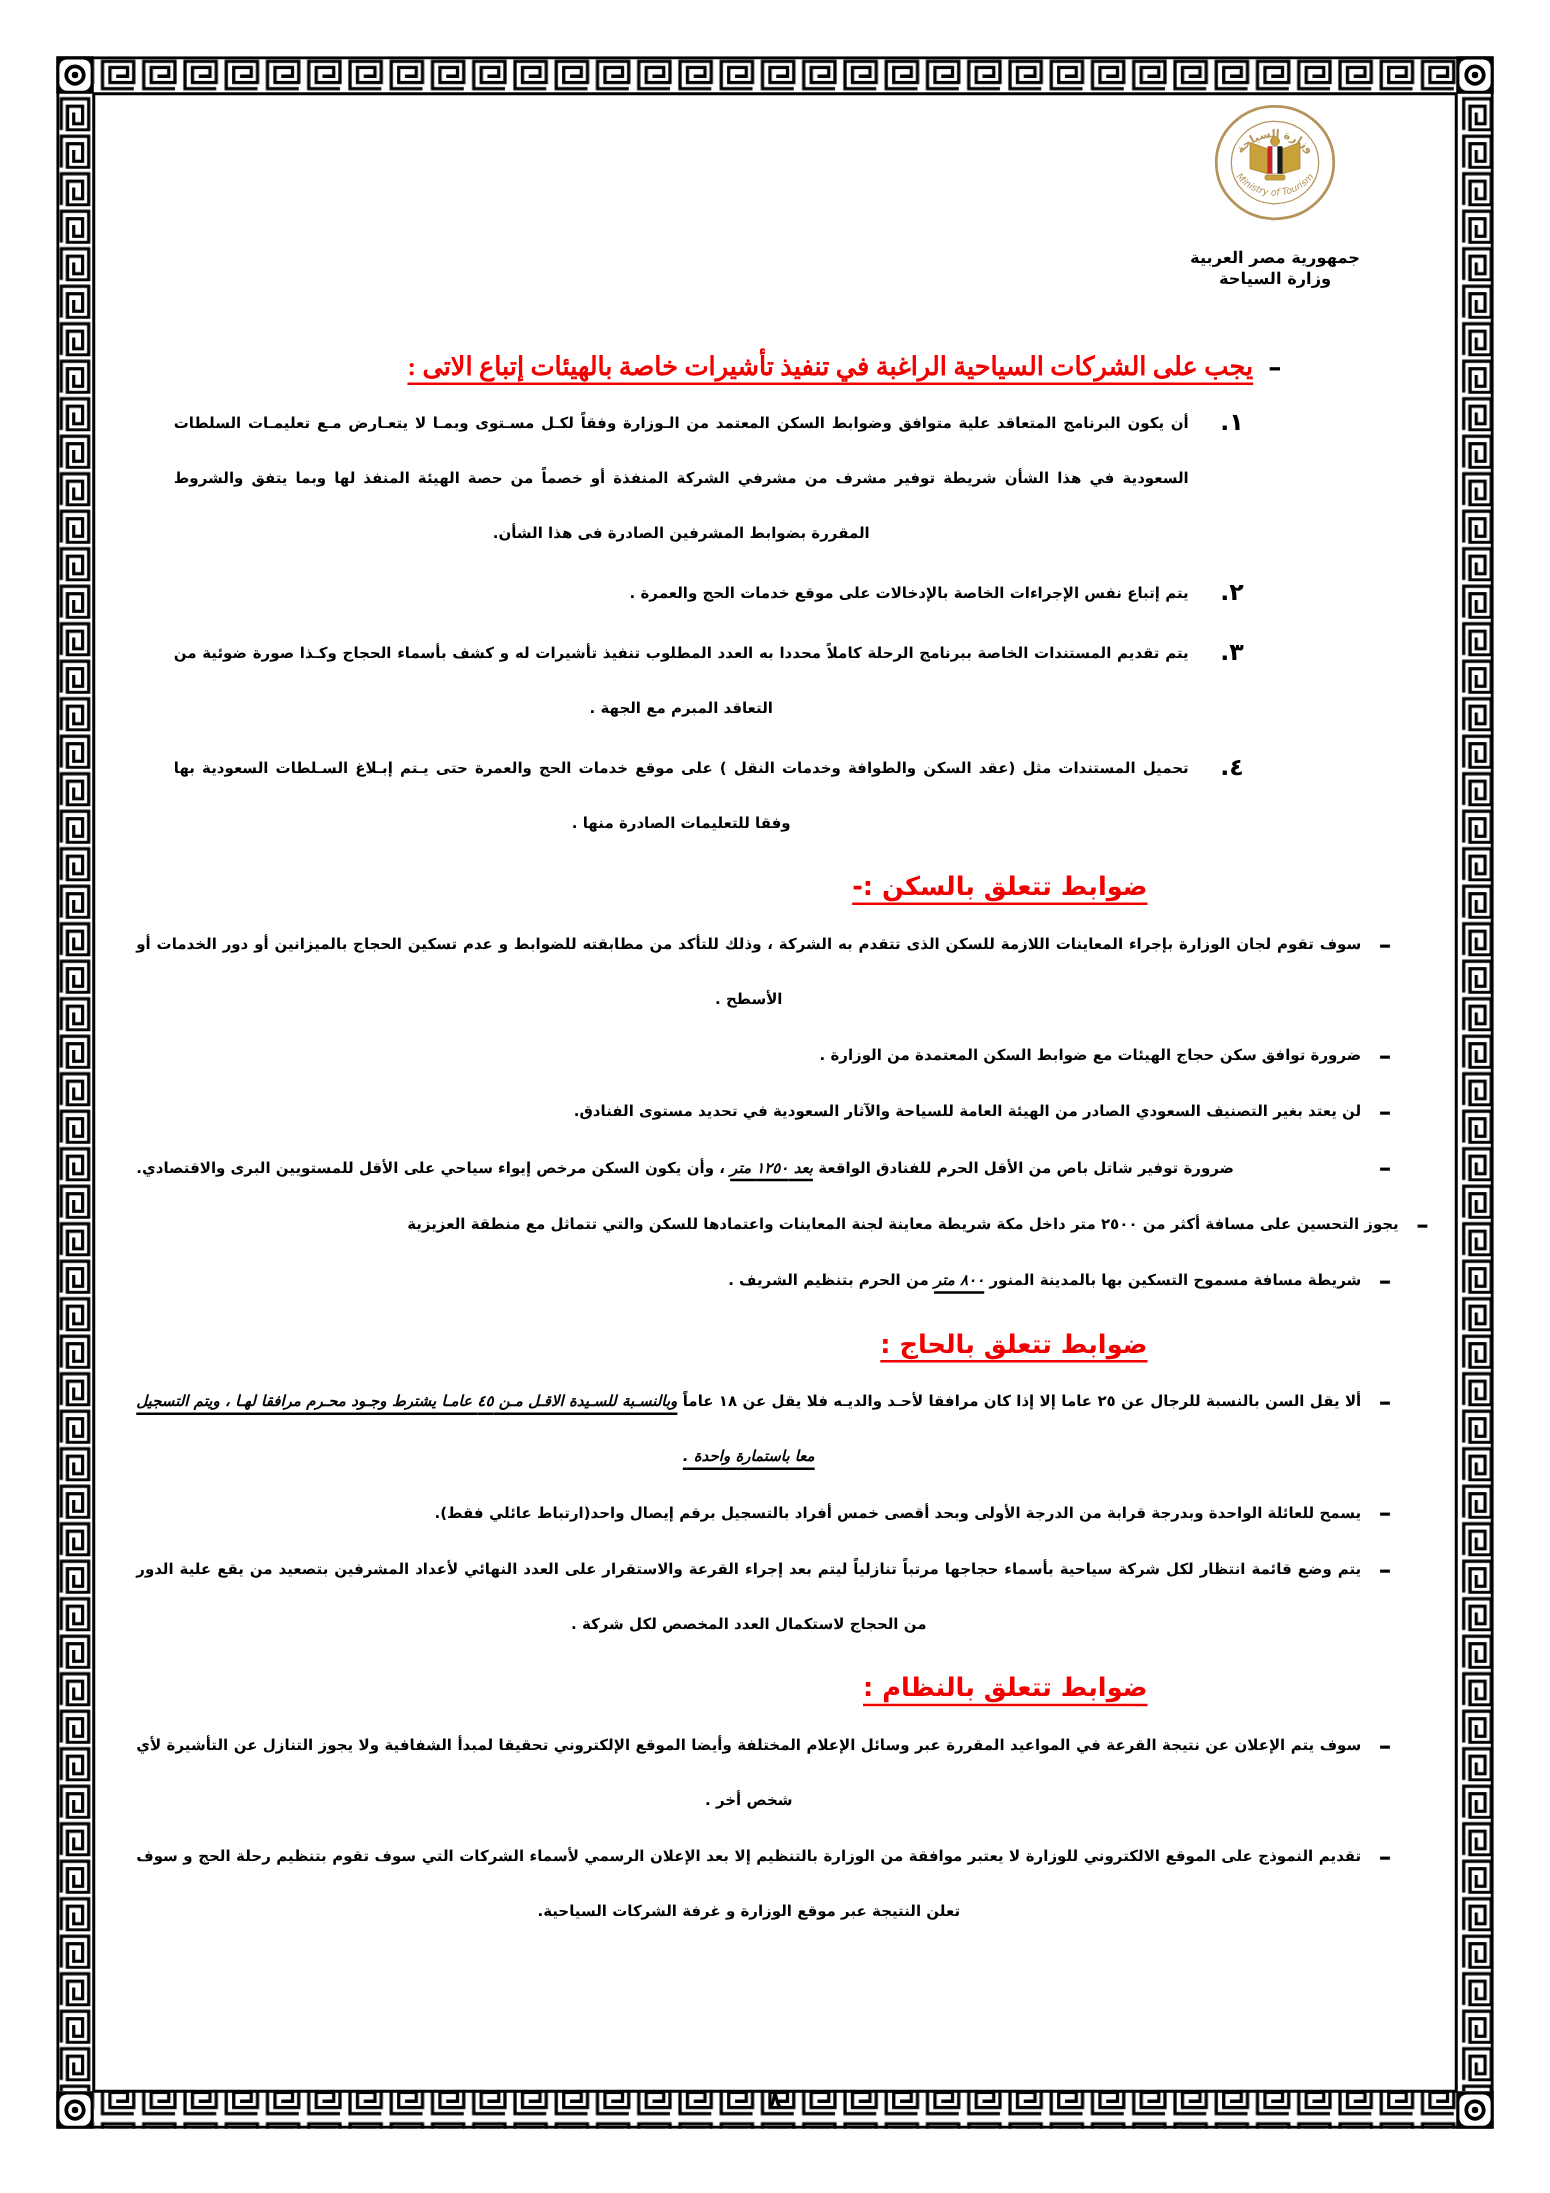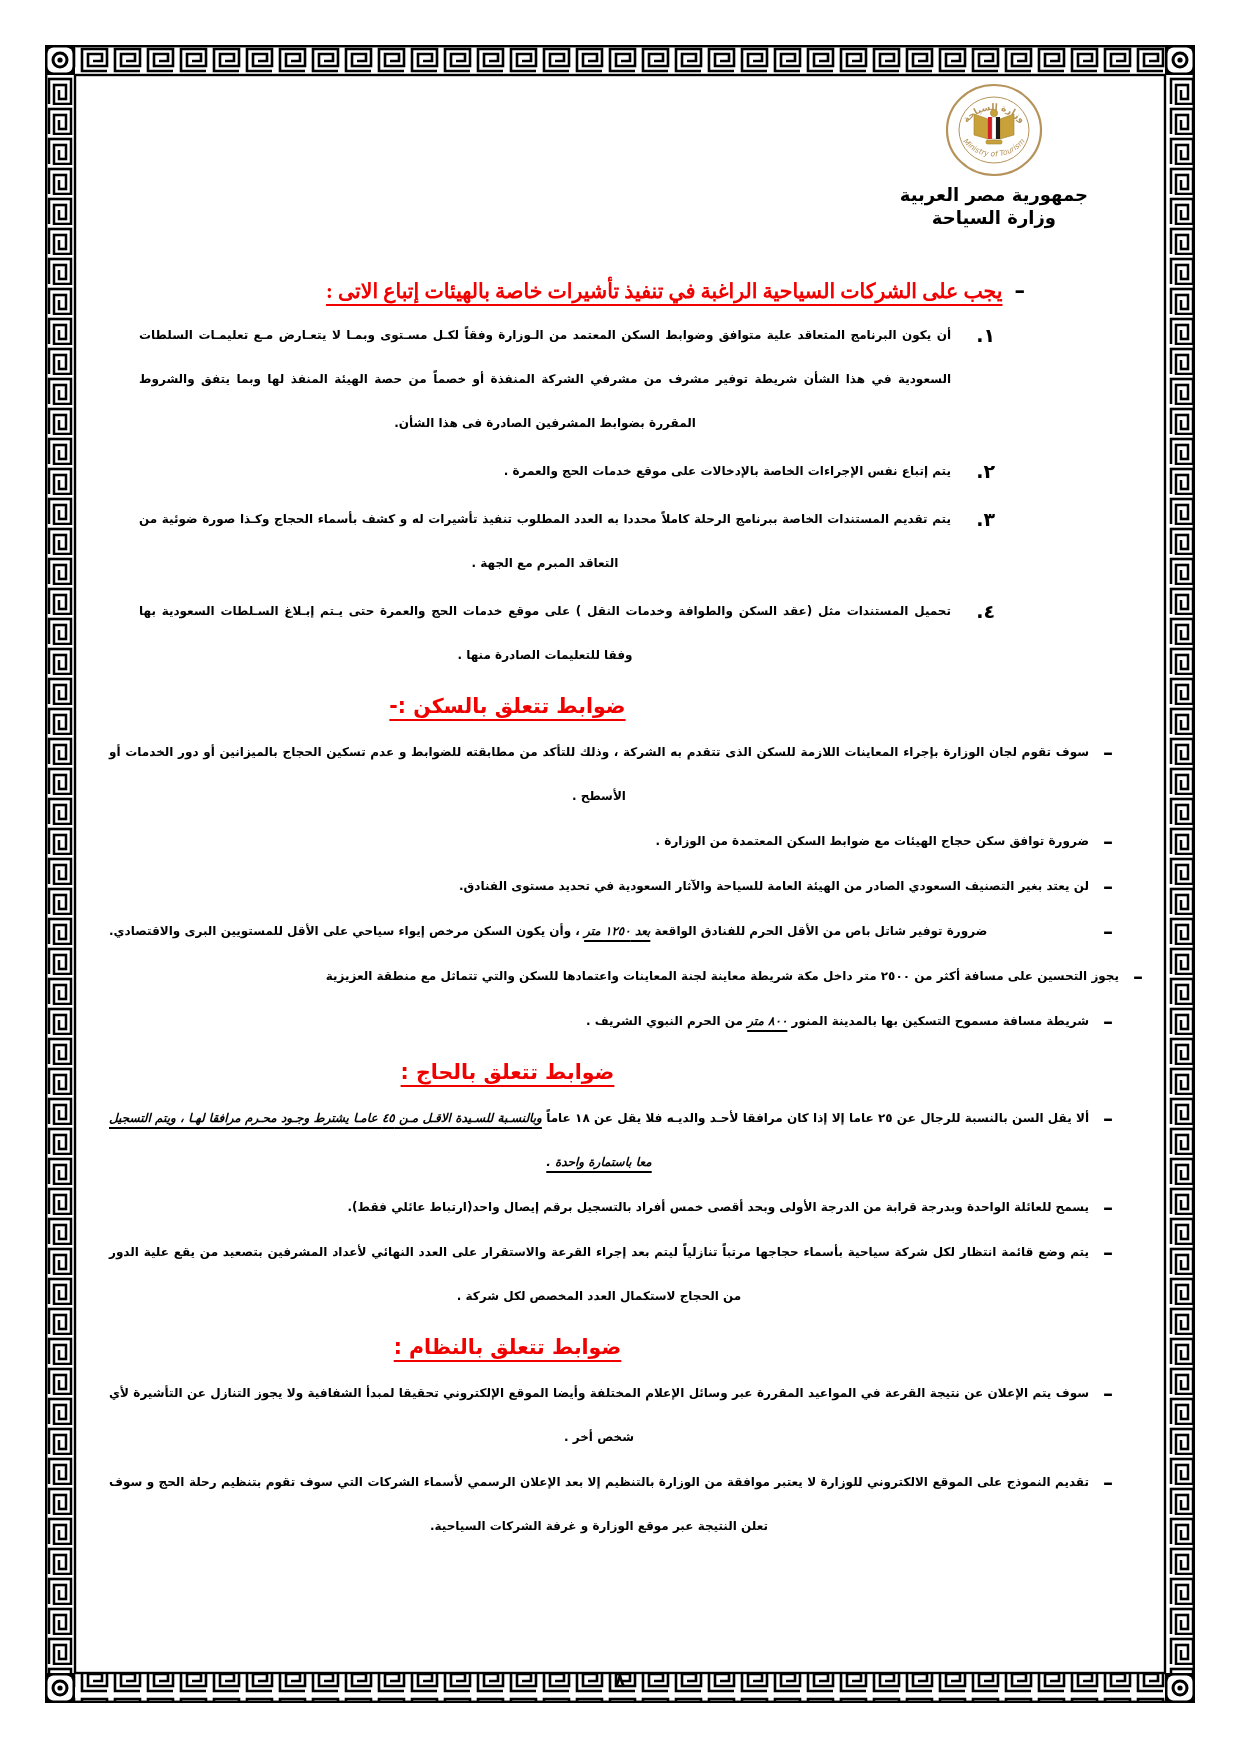--- a/index.html
+++ b/index.html
@@ -11,39 +11,39 @@
   .page{position:absolute;inset:0;}
   
   .frame{position:absolute;left:45px;top:45px;width:1150px;height:1658px;}
   
   .content{
     position:absolute;left:45px;top:45px;width:1150px;height:1658px;
     box-sizing:border-box;padding:36px 52px 0 52px;
   }
   header{display:flex;justify-content:flex-start;margin:2px 55px 0 0;}
   .org-block{display:flex;flex-direction:column;align-items:center;}
-  .org-lines{text-align:center;font-weight:bold;font-size:18px;line-height:1.3;margin-top:4px;}
+  .org-lines{text-align:center;font-weight:bold;font-size:13px;line-height:1.3;margin-top:20px;}
   .intro-head{display:flex;gap:12px;align-items:flex-start;margin:46px 118px 6px 0;}
   .intro-dash{font-weight:bold;font-size:21px;line-height:1.5;}
   h1.intro-title{
     margin:0;color:#f10000;font-size:20.5px;font-weight:bold;line-height:1.5;
     text-decoration:underline;text-decoration-thickness:2px;text-underline-offset:6px;font-family:Liberation Serif, serif;
   }
   .num-item{display:flex;gap:16px;margin:4px 148px 4px 42px;}
   .num{min-width:28px;font-weight:bold;font-size:19px;line-height:44px;}
   .ptext{
     flex:1;font-size:12px;font-weight:bold;line-height:44px;
     text-align:justify;
   }
   .last-center{text-align-last:center;}
   .last-left{text-align-last:left;}
   .sec-title{
     color:#f10000;font-size:20.5px;font-weight:bold;line-height:1.5;
     margin:14px 225px 8px 0;
-    text-decoration:underline;text-decoration-thickness:2px;text-underline-offset:6px;text-align:center;
+    text-decoration:underline;text-decoration-thickness:2px;text-underline-offset:6px;
   }
   .bullet{display:flex;gap:14px;margin:1px 30px 1px 12px;}
   .bullet.wide{margin-right:0;margin-left:-16px;}
   .dash{font-weight:bold;font-size:20px;line-height:44px;}
   .u{text-decoration:underline;text-decoration-thickness:1.6px;text-underline-offset:5px;font-style:italic;}
   .pagenum{
     position:absolute;bottom:14px;left:0;right:0;text-align:center;
     font-size:16px;font-weight:bold;
   }
 </style>
@@ -175,21 +175,21 @@
           <div class="bullet">
             <span class="dash">–</span>
             <div class="ptext last-left"><span>ضرورة توفير شاتل باص من الأقل الحرم للفنادق الواقعة </span><span class="u">بعد ١٢٥٠ متر</span><span> ، وأن يكون السكن مرخص إيواء سياحي على الأقل للمستويين البرى والاقتصادي.</span></div>
           </div>
           <div class="bullet wide">
             <span class="dash">–</span>
             <div class="ptext"><span>يجوز التحسين على مسافة أكثر من ٢٥٠٠ متر داخل مكة شريطة معاينة لجنة المعاينات واعتمادها للسكن والتي تتماثل مع منطقة العزيزية</span></div>
           </div>
           <div class="bullet">
             <span class="dash">–</span>
-            <div class="ptext"><span>شريطة مسافة مسموح التسكين بها بالمدينة المنور </span><span class="u">٨٠٠ متر</span><span> من الحرم النبوي الشريف .</span></div>
+            <div class="ptext"><span>شريطة مسافة مسموح التسكين بها بالمدينة المنور </span><span class="u">٨٠٠ متر</span><span> من الحرم بتنظيم الشريف .</span></div>
           </div>
         </div>
         <div class="section">
           <div class="sec-title">ضوابط تتعلق بالحاج :</div>
           <div class="bullet">
             <span class="dash">–</span>
             <div class="ptext last-center"><span>ألا يقل السن بالنسبة للرجال عن ٢٥ عاما إلا إذا كان مرافقا لأحـد والديـه فلا يقل عن ١٨ عاماً </span><span class="u">وبالنسـبة للسـيدة الاقـل مـن ٤٥ عامـا يشترط وجـود محـرم مرافقا لهـا ، ويتم التسجيل معا باستمارة واحدة .</span></div>
           </div>
           <div class="bullet">
             <span class="dash">–</span>

